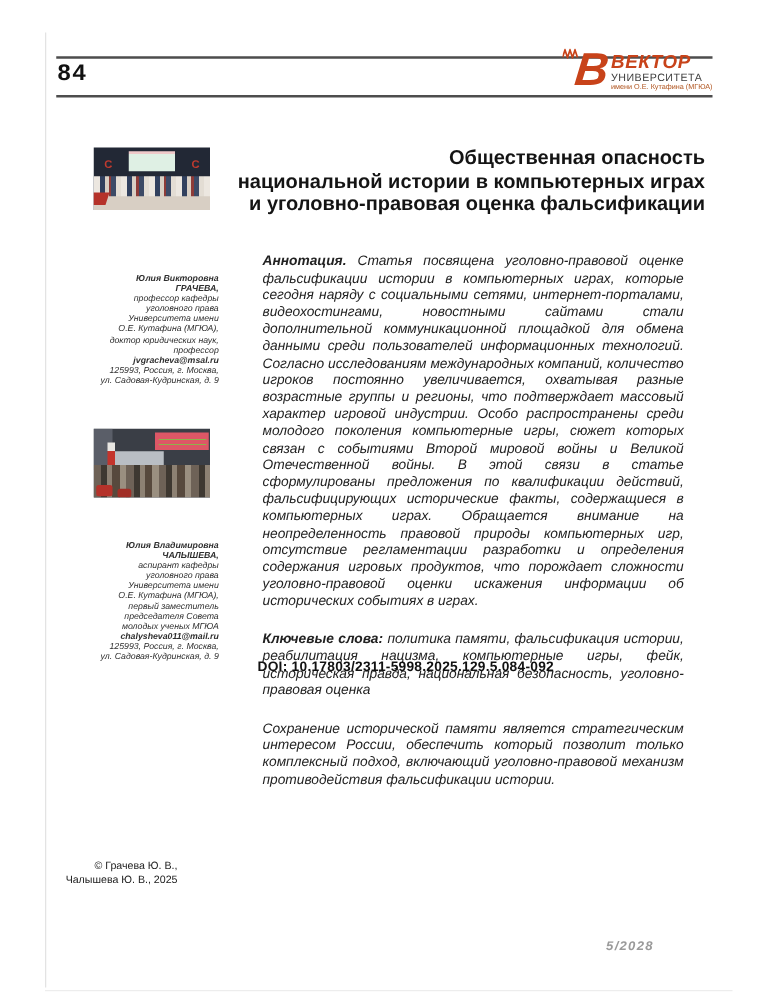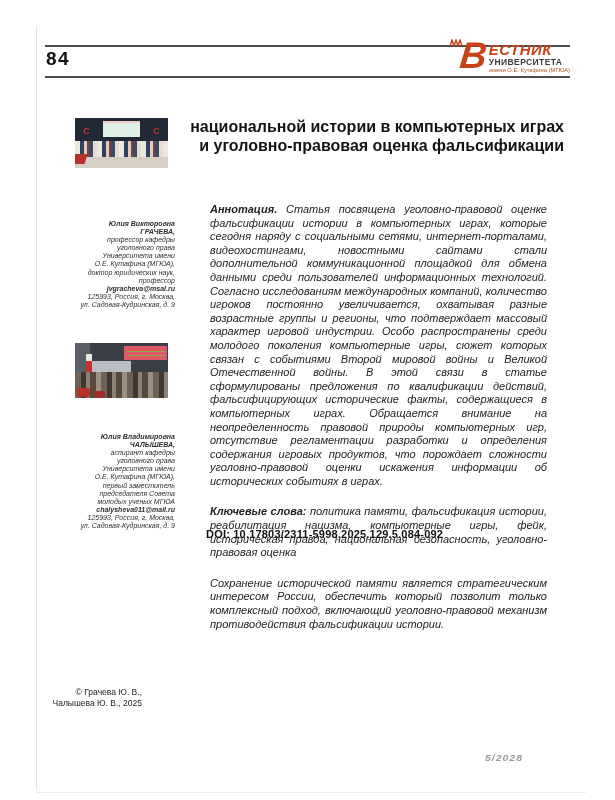--- a/index.html
+++ b/index.html
@@ -23,21 +23,21 @@
     font-size:12.5px;color:#585858;letter-spacing:1.2px;transform:scaleY(0.95);
   }
   .logo{position:absolute;top:39px;right:45px;display:flex;align-items:flex-start;}
   .logo-flourish{position:absolute;left:-10px;top:0;color:#c8431a;}
   .logo-b{
     font-size:37px;font-weight:bold;font-style:italic;color:#c8431a;
     line-height:34px;margin-right:2px;transform:skewX(-6deg);
   }
   .logo-col{display:flex;flex-direction:column;align-items:flex-start;padding-top:3px;}
   .logo-estnik{font-size:15px;font-weight:bold;font-style:italic;color:#c8431a;letter-spacing:0.5px;line-height:15px;}
-  .logo-univ{font-size:8.5px;font-weight:bold;color:#3c3c3c;letter-spacing:0.4px;line-height:10px;}
+  .logo-univ{font-size:8.5px;font-weight:normal;color:#3c3c3c;letter-spacing:0.4px;line-height:10px;}
   .logo-sub{font-size:5.8px;color:#b0541e;line-height:7px;}
 
   
   .title{
     position:absolute;top:118px;right:51px;text-align:right;
     font-size:16px;font-weight:bold;line-height:18.5px;color:#141414;
   }
   .abstract-block{
     position:absolute;left:193px;top:186px;width:371px;
     font-size:11px;font-style:italic;line-height:13.6px;color:#222;
@@ -105,21 +105,21 @@
   <div class="rule top"></div>
   <div class="rule bottom"></div>
   <div class="page-number">84</div>
 
   <div class="logo">
     <svg class="logo-flourish" width="14" height="8" viewBox="0 0 14 8">
       <polyline points="0,7 2,1 4,7 6,1 8,7 10,1 12,7" fill="none" stroke="#c8431a" stroke-width="1.4"></polyline>
     </svg>
     <span class="logo-b">В</span>
     <span class="logo-col">
-      <span class="logo-estnik">ЕСТНИК</span>
+      <span class="logo-estnik">ВЕКТОР</span>
       <span class="logo-univ">УНИВЕРСИТЕТА</span>
       <span class="logo-sub">имени О.Е. Кутафина (МГЮА)</span>
     </span>
   </div>
 
   <div class="photo photo-1">
     <div class="p1-screen"></div>
     <div class="p1-cleft">C</div>
     <div class="p1-cright">C</div>
     <div class="p1-people"></div>
@@ -160,20 +160,21 @@
     <span>О.Е. Кутафина (МГЮА),</span>
     <span>первый заместитель</span>
     <span>председателя Совета</span>
     <span>молодых ученых МГЮА</span>
     <span class="b">chalysheva011@mail.ru</span>
     <span>125993, Россия, г. Москва,</span>
     <span>ул. Садовая-Кудринская, д. 9</span>
   </div>
 
   <div class="title">
+    <div>Общественная опасность</div>
     <div>национальной истории в компьютерных играх</div>
     <div>и уголовно-правовая оценка фальсификации</div>
   </div>
 
   <div class="abstract-block">
     <p><span class="lead">Аннотация.</span> <span>Статья посвящена уголовно-правовой оценке фальсификации истории в компьютерных играх, которые сегодня наряду с социальными сетями, интернет-порталами, видеохостингами, новостными сайтами стали дополнительной коммуникационной площадкой для обмена данными среди пользователей информационных технологий. Согласно исследованиям международных компаний, количество игроков постоянно увеличивается, охватывая разные возрастные группы и регионы, что подтверждает массовый характер игровой индустрии. Особо распространены среди молодого поколения компьютерные игры, сюжет которых связан с событиями Второй мировой войны и Великой Отечественной войны. В этой связи в статье сформулированы предложения по квалификации действий, фальсифицирующих исторические факты, содержащиеся в компьютерных играх. Обращается внимание на неопределенность правовой природы компьютерных игр, отсутствие регламентации разработки и определения содержания игровых продуктов, что порождает сложности уголовно-правовой оценки искажения информации об исторических событиях в играх.</span></p>
     <p><span class="lead">Ключевые слова:</span> <span>политика памяти, фальсификация истории, реабилитация нацизма, компьютерные игры, фейк, историческая правда, национальная безопасность, уголовно-правовая оценка</span></p>
     <p><span>Сохранение исторической памяти является стратегическим интересом России, обеспечить который позволит только комплексный подход, включающий уголовно-правовой механизм противодействия фальсификации истории.</span></p>
   </div>
 

